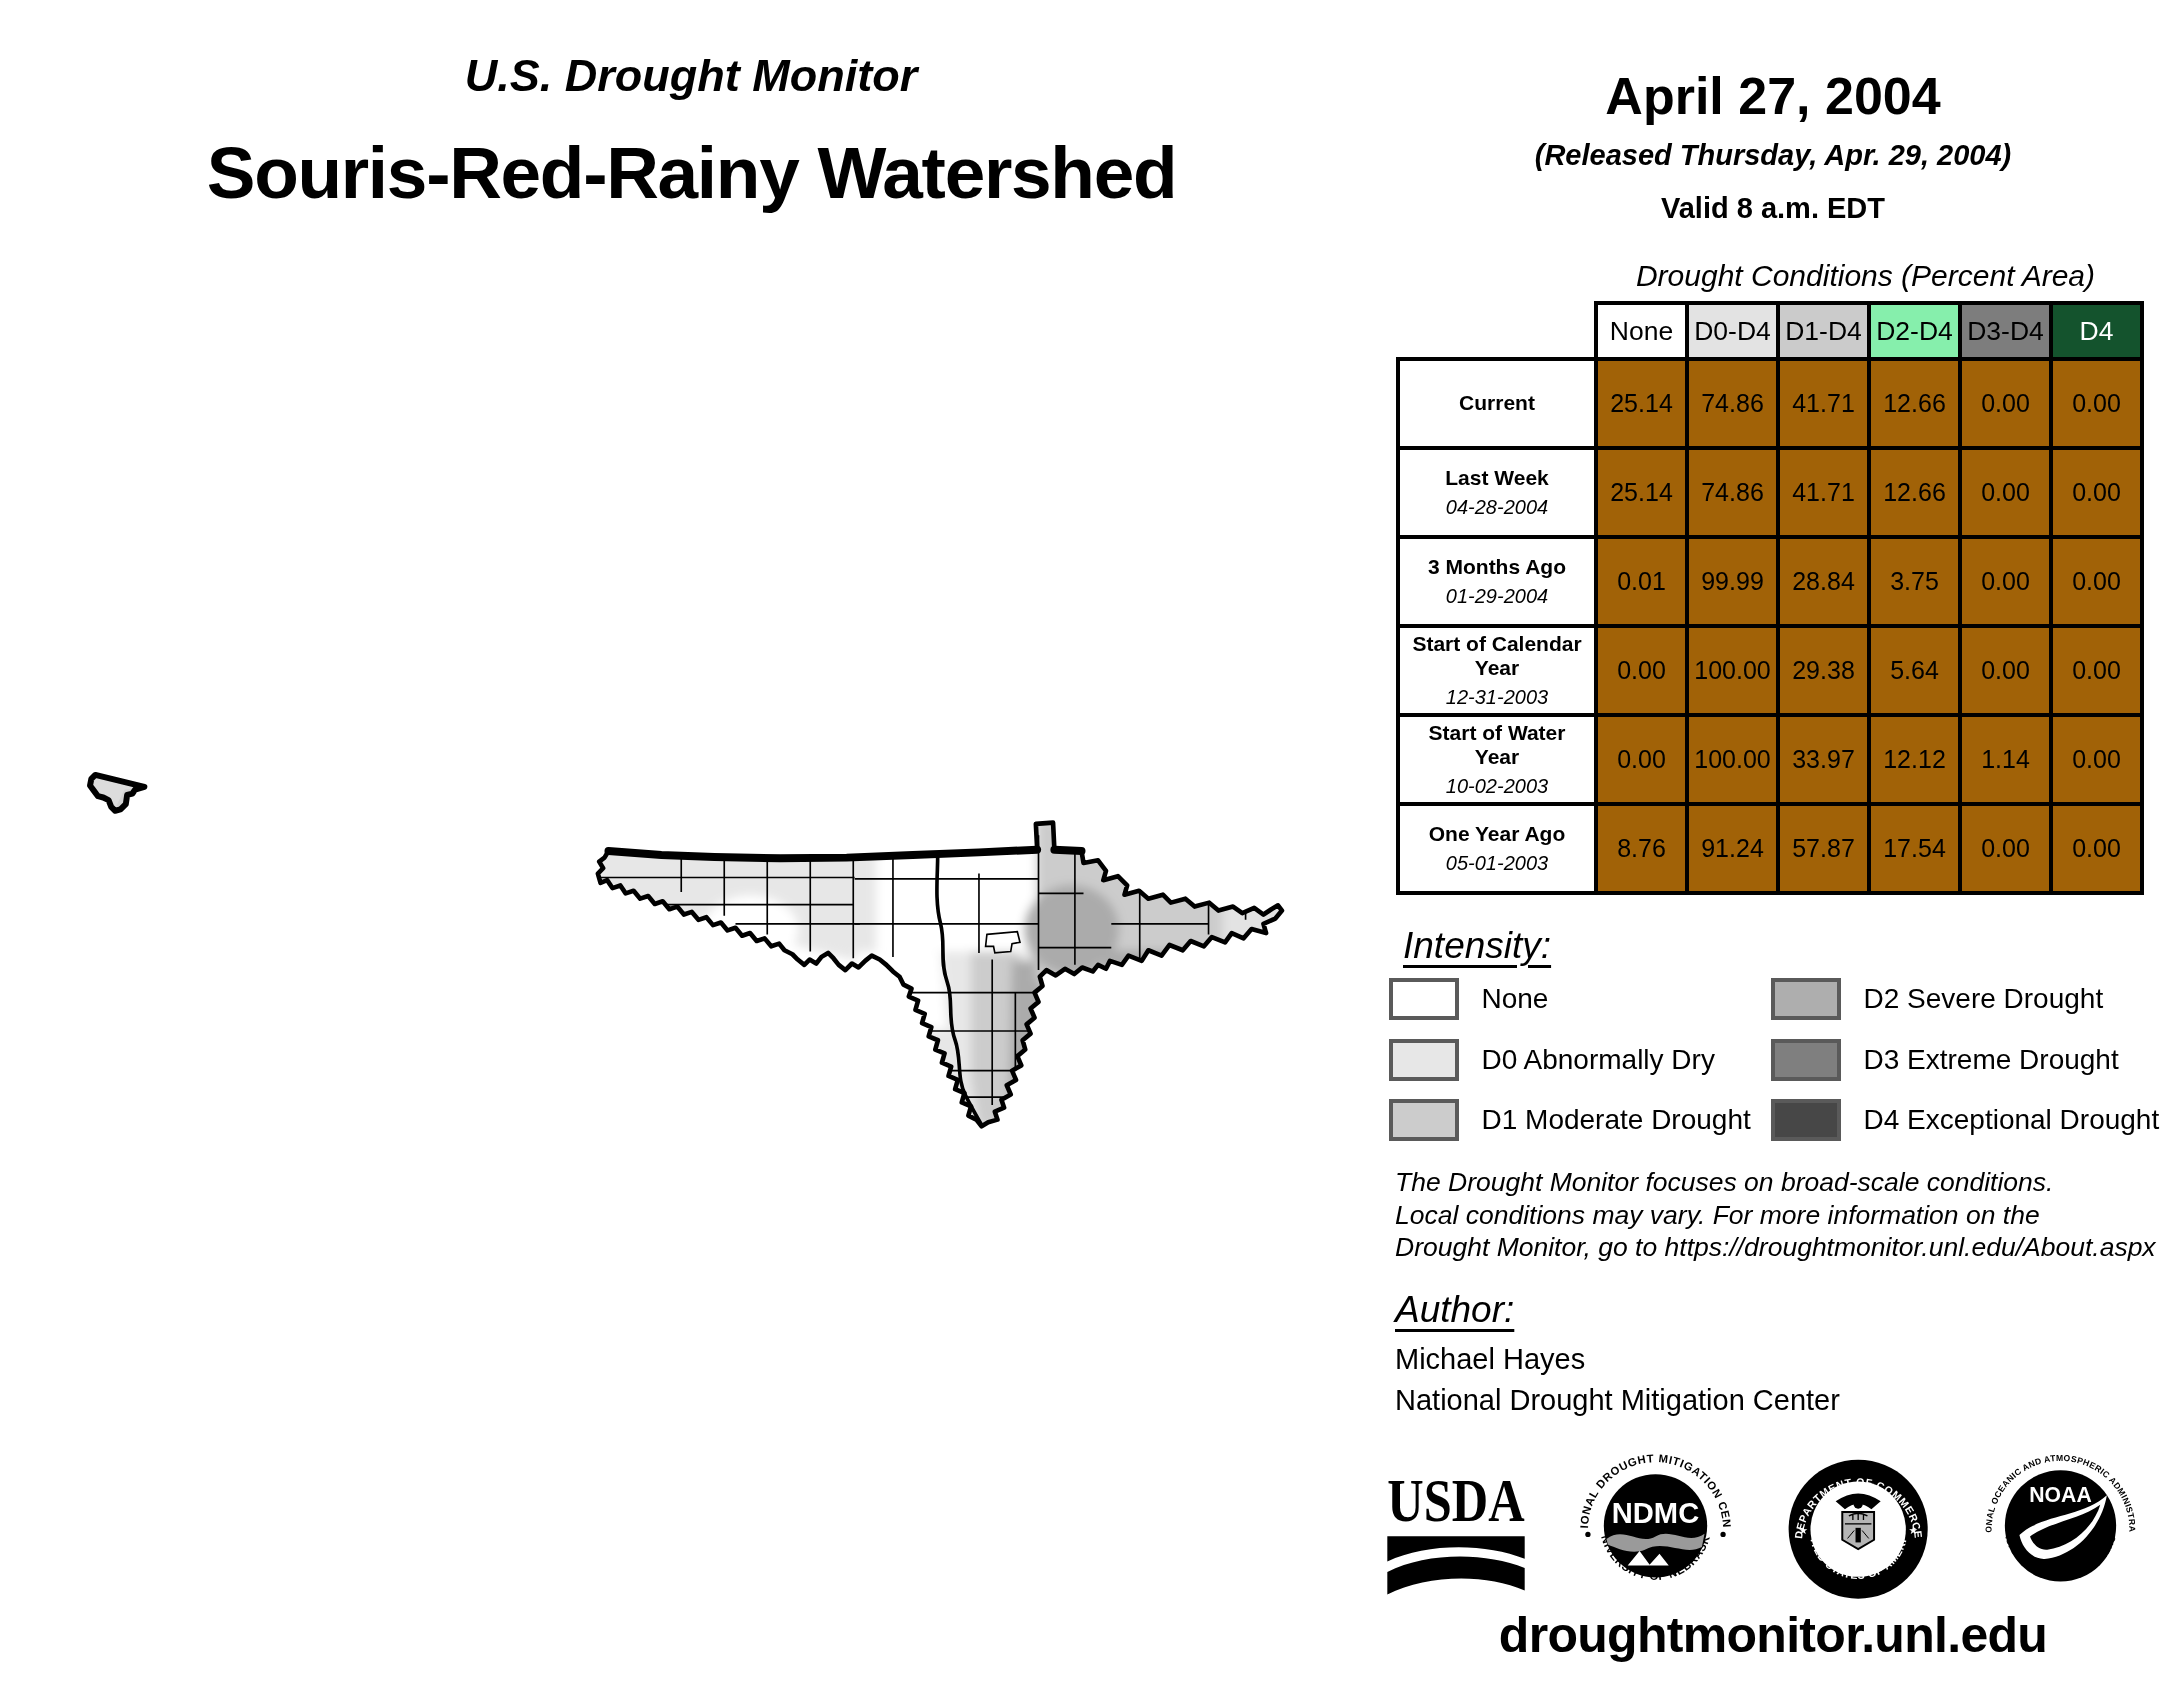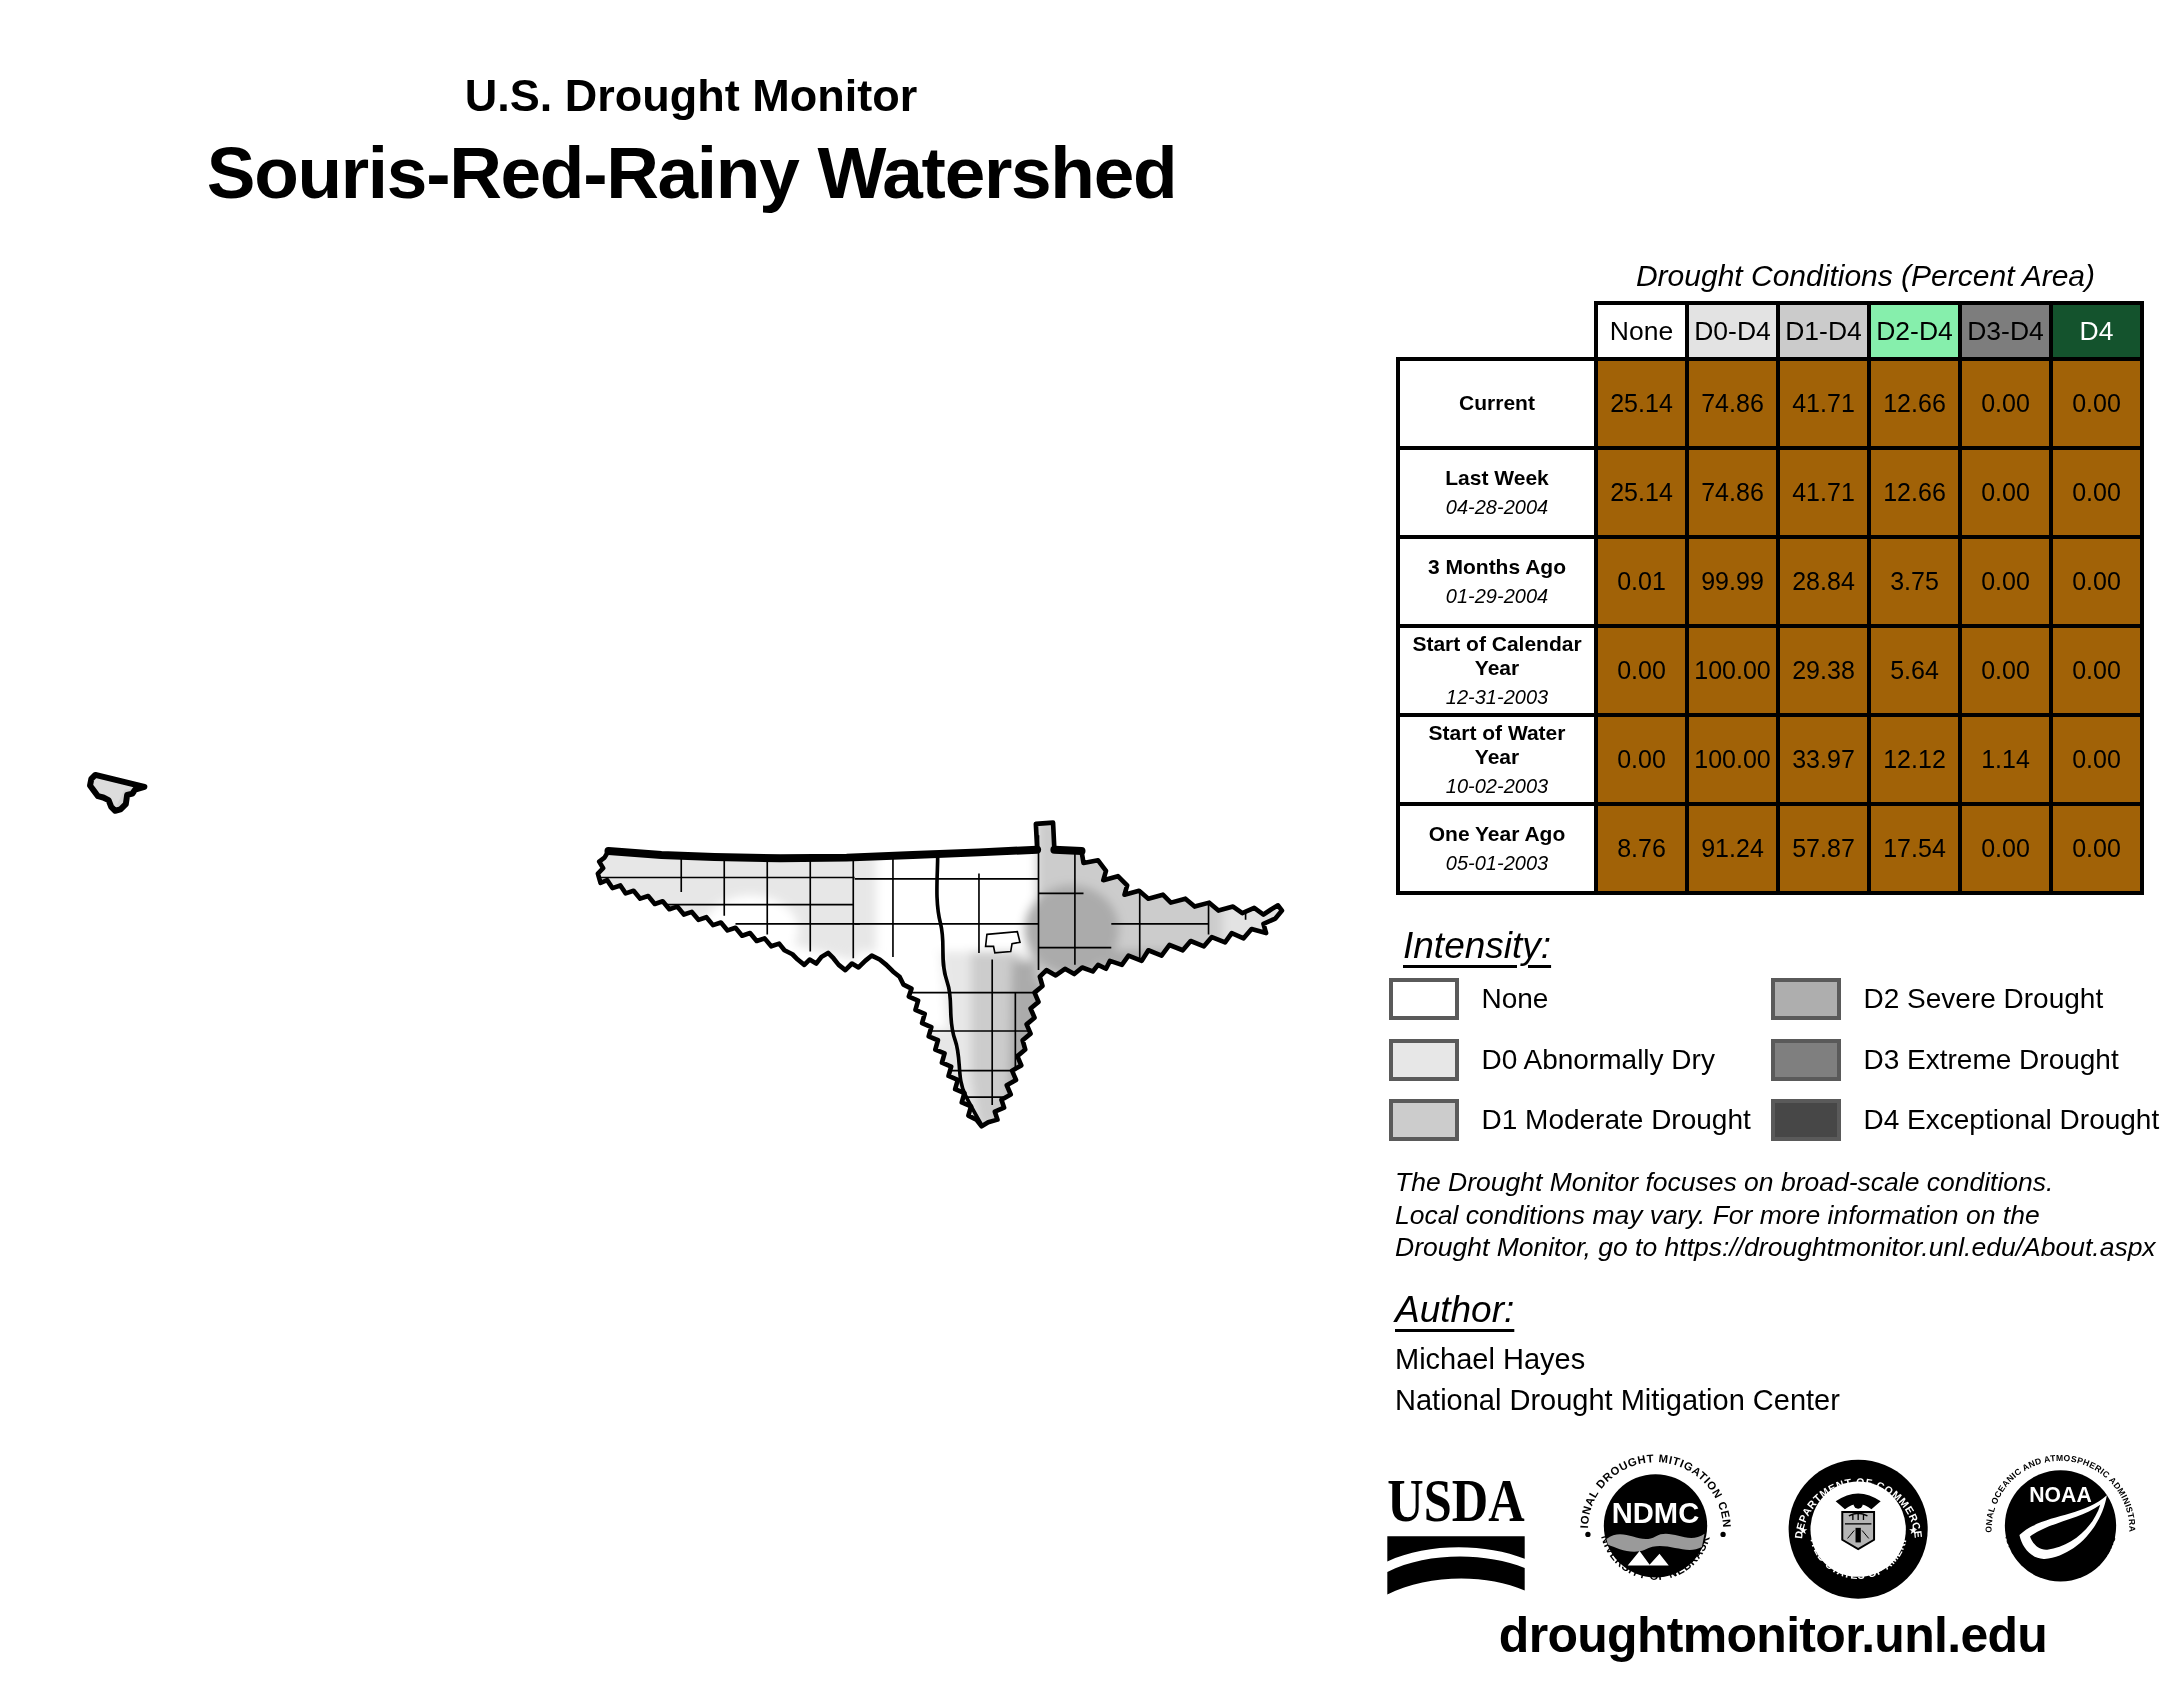--- a/index.html
+++ b/index.html
@@ -1,22 +1,22 @@
 <!DOCTYPE html>
 <html style="font-size:10.6px"><head>
 <meta charset="utf-8">
 <style>
   * { margin:0; padding:0; box-sizing:border-box; }
   html,body { background:#fff; }
   body { font-family:"Liberation Sans", sans-serif; color:#000; }
   #page { position:relative; width:2183px; height:1687px; background:#fff; overflow:hidden; }
 
   
-  .title-sub   { position:absolute; left:261px; top:70px; width:860px; text-align:center;
-                 font-size:45px; font-weight:bold; }
+  .title-sub   { position:absolute; left:261px; top:50px; width:860px; text-align:center;
+                 font-size:45px; font-weight:bold; font-style:italic; }
   .title-main  { position:absolute; left:63px; top:131px; width:1257px; text-align:center;
                  font-size:73px; font-weight:bold; letter-spacing:-1.3px; }
   .date-block  { position:absolute; left:1429px; top:66px; width:688px; text-align:center; }
   .date-main   { font-size:52px; font-weight:bold; }
   .date-released { font-size:29px; font-weight:bold; font-style:italic; margin-top:13.2px; }
   .date-valid  { font-size:29px; font-weight:bold; margin-top:20px; }
 
   
   .tbl-caption { position:absolute; left:1594px; top:259px; width:543px; text-align:center;
                  font-size:30px; font-style:italic; }
@@ -72,20 +72,25 @@
   .map-small { position:absolute; left:86px; top:767px; }
 </style>
 </head>
 <body>
 
 <div id="page">
 
   <div class="title-sub">U.S. Drought Monitor</div>
   <div class="title-main">Souris-Red-Rainy Watershed</div>
 
+  <div class="date-block">
+    <div class="date-main">April 27, 2004</div>
+    <div class="date-released">(Released Thursday, Apr. 29, 2004)</div>
+    <div class="date-valid">Valid 8 a.m. EDT</div>
+  </div>
 
   <div class="tbl-caption">Drought Conditions (Percent Area)</div>
   <div class="tablewrap">
     <table class="drought">
       <colgroup>
           <col class="lab">
           <col class="val">
           <col class="val">
           <col class="val">
           <col class="val">

